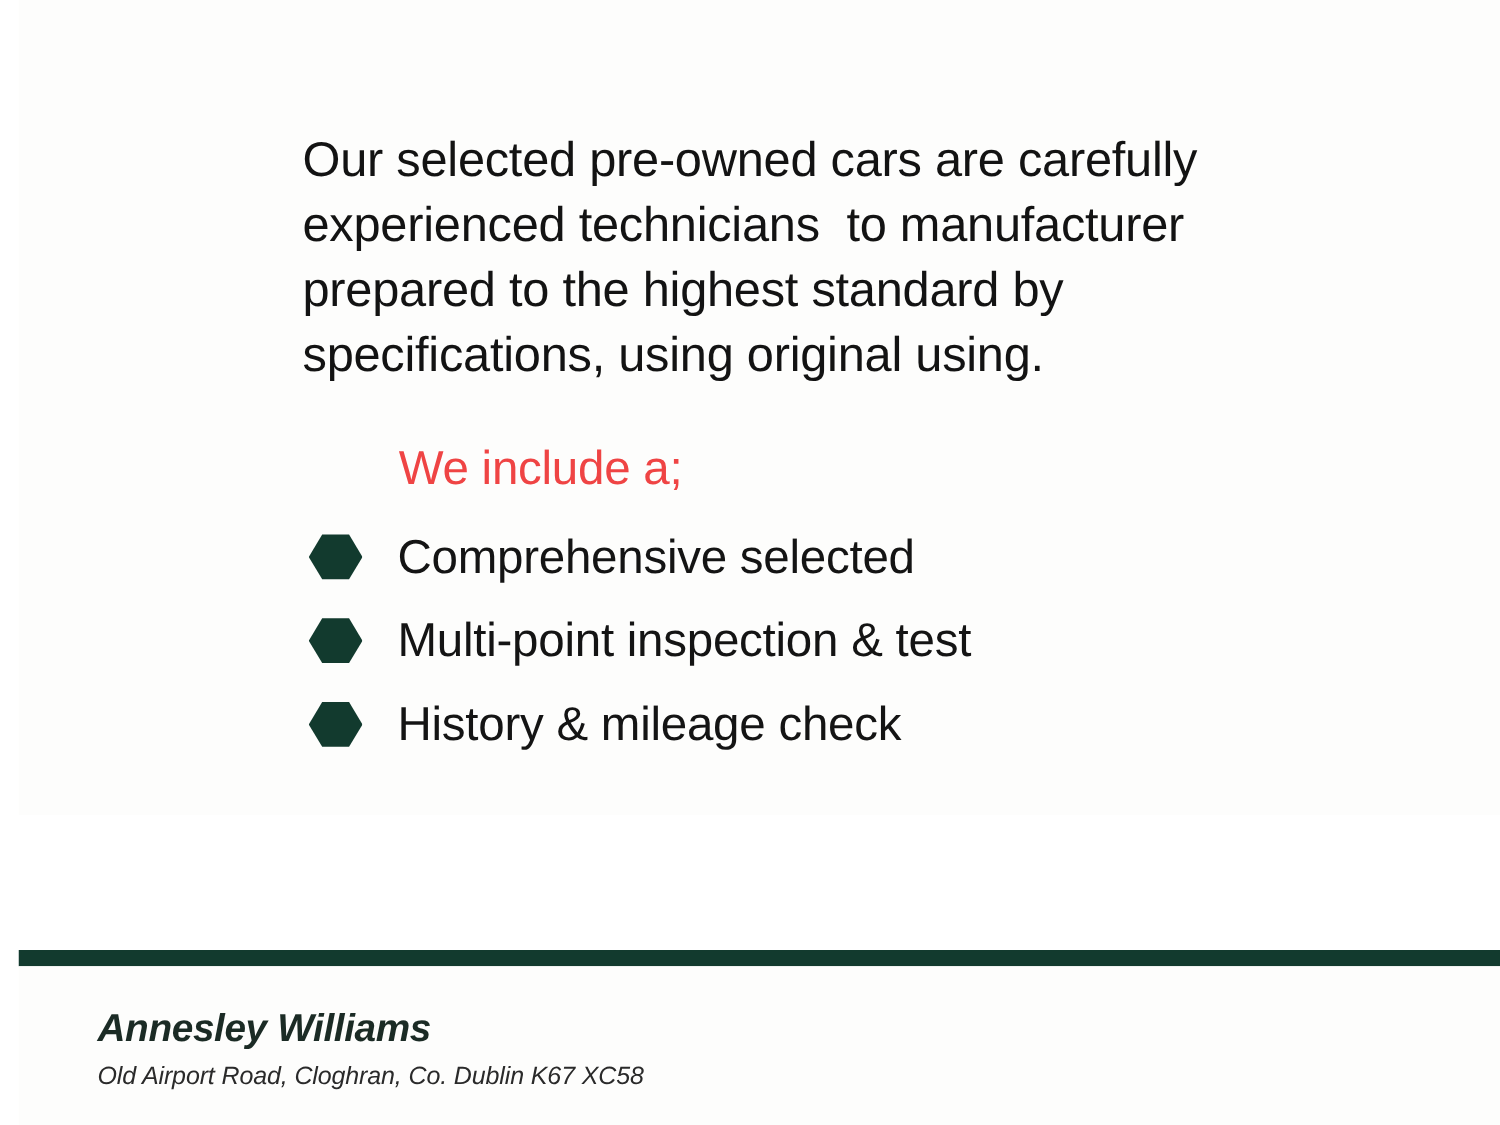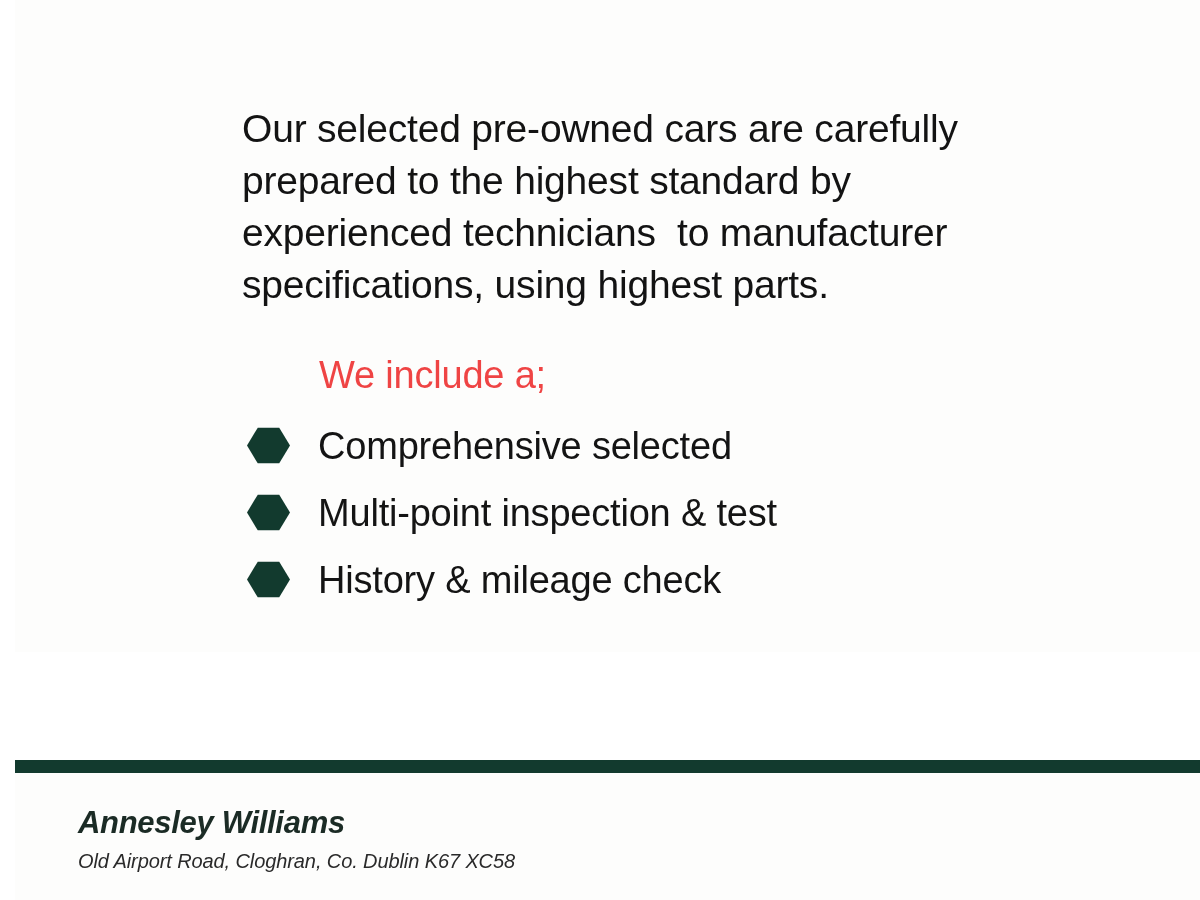--- a/index.html
+++ b/index.html
@@ -130,23 +130,23 @@
     white-space: pre;
   }
 </style>
 </head>
 <body>
 
 <div class="slide">
 
   <div class="intro">
     <span class="intro-line">Our selected pre-owned cars are carefully</span>
+    <span class="intro-line">experienced technicians  to manufacturer</span>
     <span class="intro-line">prepared to the highest standard by</span>
-    <span class="intro-line">experienced technicians  to manufacturer</span>
-    <span class="intro-line">specifications, using highest parts.</span>
+    <span class="intro-line">specifications, using original using.</span>
   </div>
 
   <div class="include-lead">We include a;</div>
 
   <ul class="benefits">
     <li class="benefit-row">
       <span class="hex-bullet"></span>
       <span class="benefit-text">Comprehensive selected</span>
     </li>
     <li class="benefit-row">

